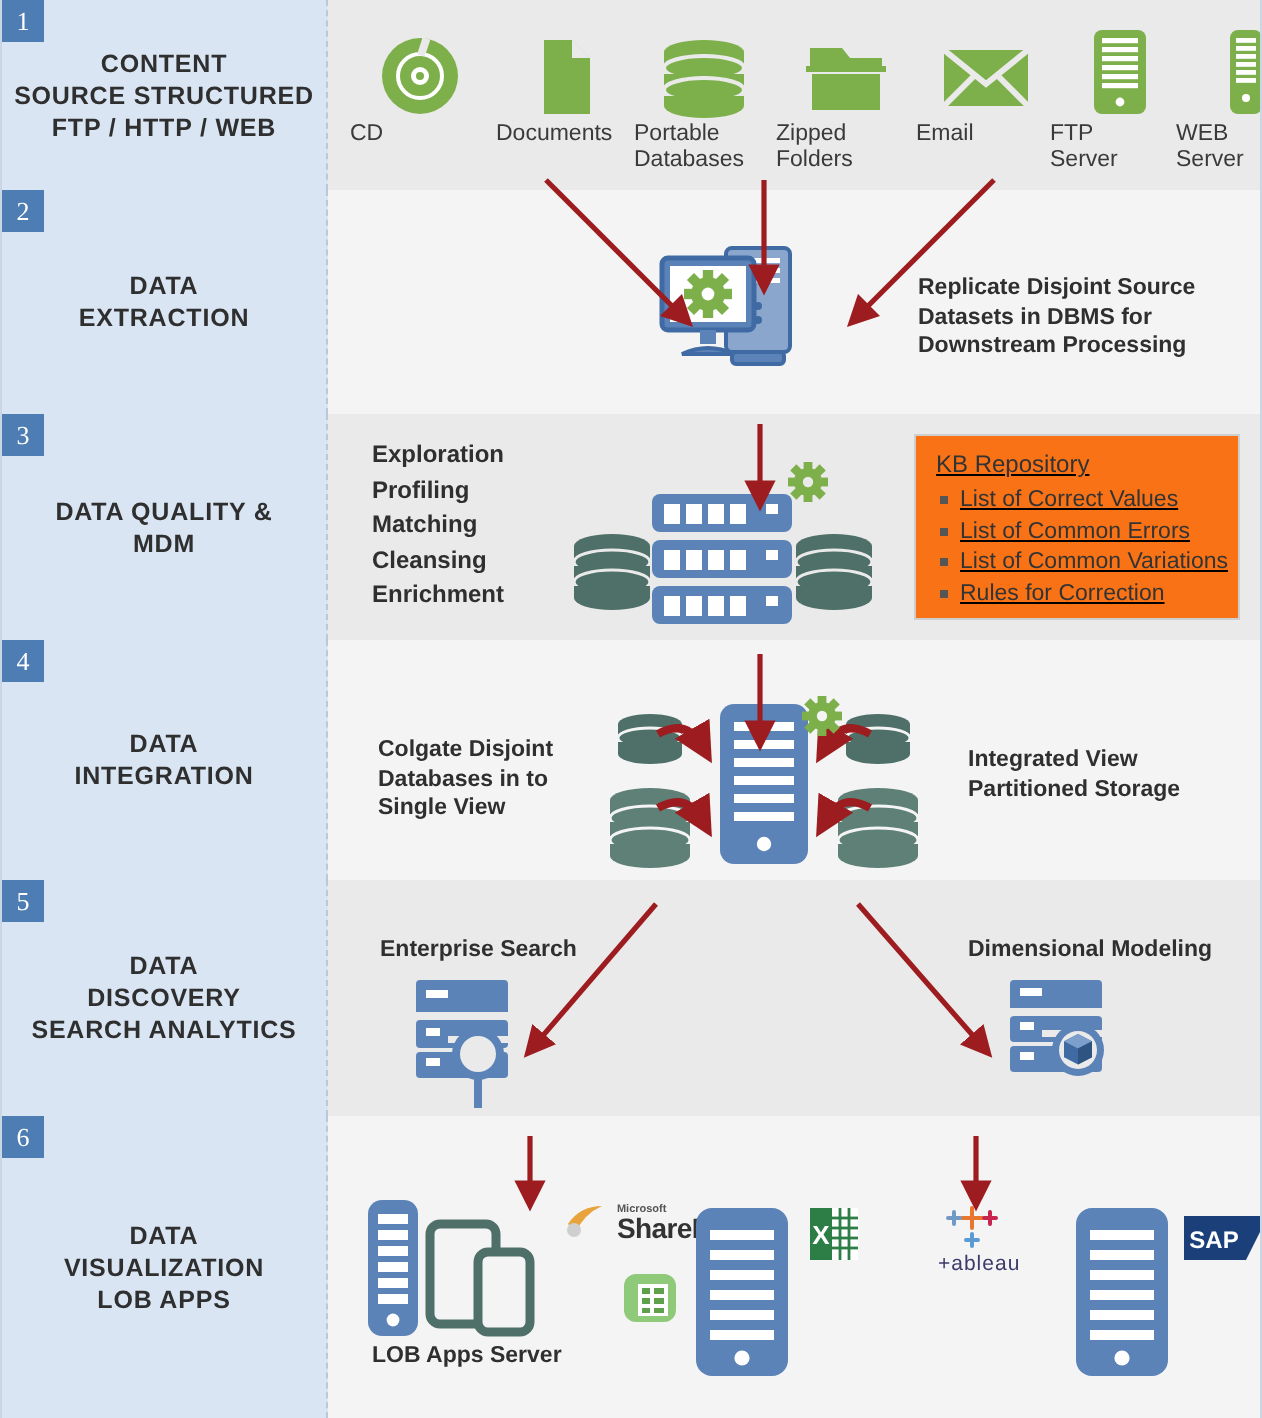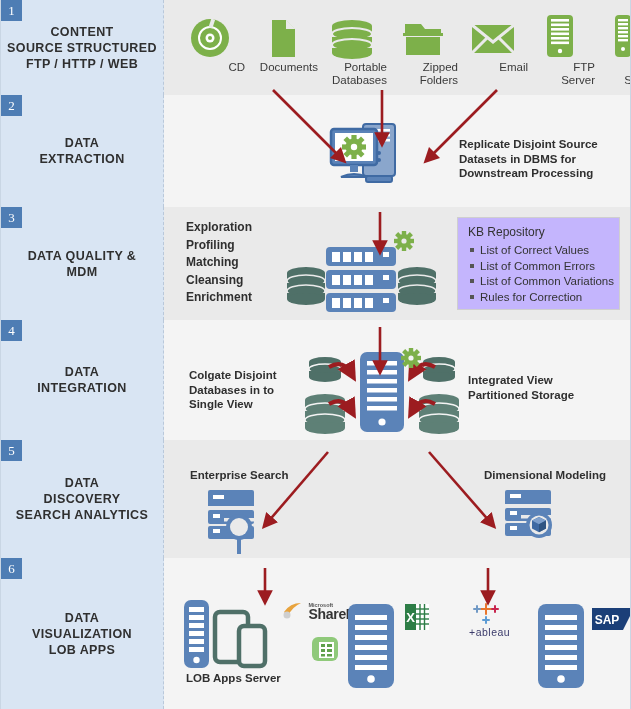--- a/index.html
+++ b/index.html
@@ -13,27 +13,27 @@
   .side .badge{position:absolute;left:0;top:0;width:21px;height:21px;background:#4e7db4;
         color:#fff;font-size:13px;line-height:21px;text-align:center;font-family:"Liberation Serif",serif;}
   .side .slabel{text-align:center;color:#2f2f2f;font-size:12.5px;font-weight:bold;
         letter-spacing:.4px;line-height:16px;padding:0 6px;}
   .main{position:relative;flex:1;box-sizing:border-box;}
   .main.light{background:#f4f4f4;}
   .main.dark{background:#eaeaea;}
 
   .r1 .side{background:#d9e5f3;}
   .r1 .main{background:#eaeaea;}
-  .srcitem{position:absolute;text-align:right;width:70px;}
+  .srcitem{position:absolute;text-align:left;width:70px;}
   .srcitem .cap{font-size:11.5px;color:#3a3a3a;line-height:13px;margin-top:3px;}
 
   .note{position:absolute;font-size:11.5px;font-weight:bold;color:#2f2f2f;line-height:14.5px;}
   .listcol{position:absolute;font-size:12px;font-weight:bold;color:#2f2f2f;line-height:17.5px;}
 
-  .kb{position:absolute;background:#c4b5fd;border:1px solid #cfcfcf;box-sizing:border-box;}
+  .kb{position:absolute;background:#f97316;border:1px solid #cfcfcf;box-sizing:border-box;text-decoration:underline;}
   .kb .kbt{font-size:12px;color:#333;padding:7px 0 4px 10px;}
   .kb ul{margin:0;padding:0 0 0 22px;list-style:none;}
   .kb li{font-size:11.5px;color:#333;line-height:15.5px;position:relative;}
   .kb li:before{content:"";position:absolute;left:-10px;top:5px;width:4px;height:4px;background:#555;}
 
   .smallcap{position:absolute;font-size:11.5px;font-weight:bold;color:#2f2f2f;}
   svg{display:block;overflow:visible;}
   .arrows{position:absolute;left:0;top:0;width:631px;height:709px;pointer-events:none;}
 </style>
 </head>
@@ -359,21 +359,21 @@
             <rect x="5.6" y="-2.2" width="4.4" height="4.4"></rect>
             <rect x="-8" y="-8" width="4.4" height="4.4" transform="rotate(45 -5.8 -5.8)"></rect>
             <rect x="3.6" y="3.6" width="4.4" height="4.4" transform="rotate(45 5.8 5.8)"></rect>
             <rect x="3.6" y="-8" width="4.4" height="4.4" transform="rotate(-45 5.8 -5.8)"></rect>
             <rect x="-8" y="3.6" width="4.4" height="4.4" transform="rotate(-45 -5.8 5.8)"></rect>
           </g>
           <circle r="2.6" fill="#f4f4f4"></circle>
         </g>
       </svg>
 
-      <div class="note" style="left:304px;top:53px;">
+      <div class="note" style="left:320px;top:53px;">
         <div>Integrated View</div>
         <div>Partitioned Storage</div>
       </div>
     </div>
   </div>
 
   <div class="row" style="top:440px;height:118px;">
     <div class="side">
       <div class="badge">5</div>
       <div class="slabel">

